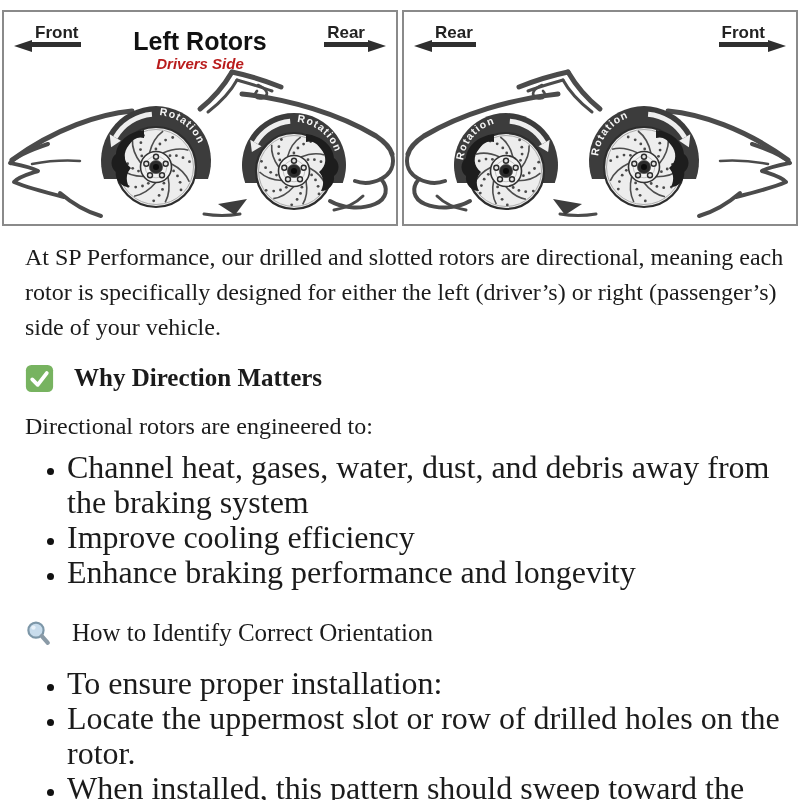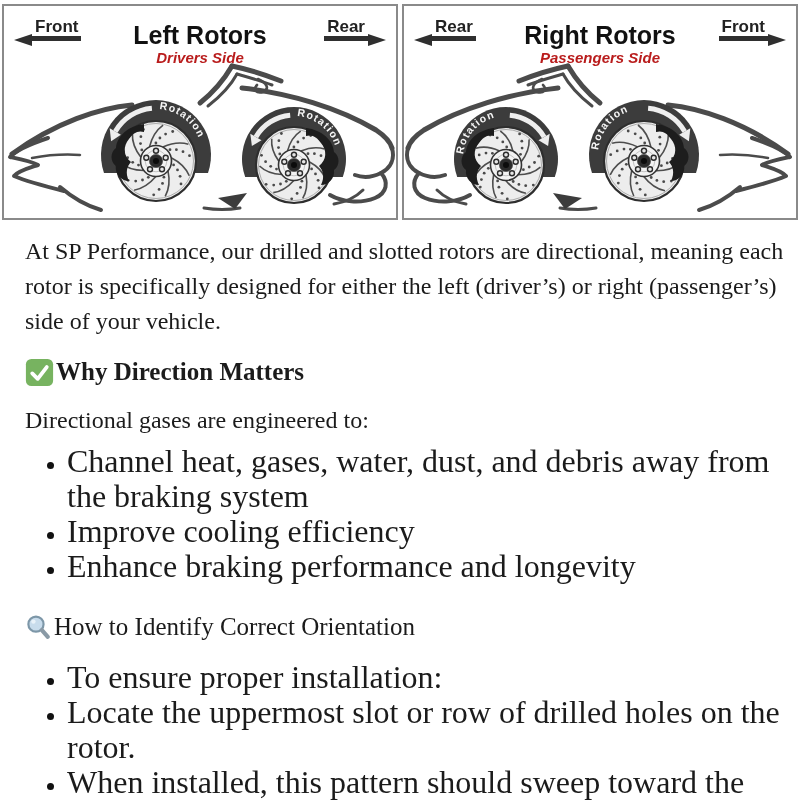--- a/index.html
+++ b/index.html
@@ -1,34 +1,34 @@
 <!DOCTYPE html>
 <html><head>
 <meta charset="utf-8">
 <style>
   html,body{margin:0;padding:0;background:#ffffff;}
   body{width:800px;height:800px;font-family:"Liberation Serif",serif;color:#1b1b1b;overflow:hidden;}
 
   
-  .diagram-row{display:flex;padding:4px 2px 0 2px;gap:4px;}
+  .diagram-row{display:flex;padding:10px 2px 0 2px;gap:4px;}
   .panel{flex:1;border:2px solid #8a8a8a;box-sizing:border-box;height:216px;background:#fff;position:relative;overflow:hidden;}
   .panel-header{position:relative;height:52px;display:flex;justify-content:space-between;padding:0 10px;}
   .titles{position:absolute;left:0;right:0;top:16px;text-align:center;pointer-events:none;}
   .panel-title{font-family:"Liberation Sans",sans-serif;font-weight:800;font-size:25px;line-height:27px;color:#111;}
   .panel-subtitle{font-family:"Liberation Sans",sans-serif;font-weight:700;font-style:italic;font-size:15px;line-height:17px;color:#b91c1c;}
   .dir-label{display:flex;align-items:flex-end;margin-top:11px;height:24px;}
   .dir-label .txt{font-family:"Liberation Sans",sans-serif;font-weight:800;font-size:17px;line-height:19px;color:#222;border-bottom:5px solid #2f2f2f;padding:0 3px;}
   .tri-l{width:0;height:0;border-top:6.5px solid transparent;border-bottom:6.5px solid transparent;border-right:18px solid #2f2f2f;margin-bottom:-4.5px;}
   .tri-r{width:0;height:0;border-top:6.5px solid transparent;border-bottom:6.5px solid transparent;border-left:18px solid #2f2f2f;margin-bottom:-4.5px;}
   .car-svg{display:block;width:100%;height:158px;}
 
   
   .article{padding:0 16px 0 25px;}
   .intro{font-size:24px;line-height:35px;margin:14px 0 0 0;}
-  .sec-heading{display:flex;align-items:center;gap:2px;font-size:25px;line-height:34px;margin:16px 0 0 0;}
+  .sec-heading{display:flex;align-items:center;gap:20px;font-size:25px;line-height:34px;margin:16px 0 0 0;}
   .sec-heading.bold{font-weight:bold;}
   .sec-heading .emoji{flex:0 0 auto;display:inline-flex;}
   .lead{font-size:24px;line-height:35px;margin:14px 0 0 0;}
   ul{margin:6px 0 0 0;padding-left:42px;}
   ul.second{margin-top:16px;}
   li{font-size:32px;line-height:35px;}
   li::marker{color:#111;font-size:22px;}
   .h2-wrap{margin-top:26px;}
 </style>
 </head>
@@ -181,24 +181,20 @@
         <path d="M 302.0 70.0 C 318.0 72.0 329.0 82.0 330.0 94.0 C 336.0 98.0 336.0 108.0 330.0 112.0 C 331.0 120.0 325.0 127.0 317.0 127.0 C 321.0 119.0 319.0 112.0 315.0 108.0 C 323.0 102.0 323.0 92.0 317.0 85.0 C 313.0 79.0 308.0 76.0 302.0 78.0 Z" fill="#1d1d1d"></path>
       </svg>
   </div>
 
   <div class="panel">
     <div class="panel-header">
       <div class="dir-label">
         <span class="tri-l"></span>
         <span class="txt">Rear</span>
       </div>
-      <div class="titles">
-        <div class="panel-title">Right Rotors</div>
-        <div class="panel-subtitle">Passengers Side</div>
-      </div>
       <div class="dir-label">
         <span class="txt">Front</span>
         <span class="tri-r"></span>
       </div>
     </div>
     <svg class="car-svg" id="carR" viewBox="0 0 392 158">
         <g transform="translate(392,0) scale(-1,1)" stroke="#4b4b4b" fill="none" stroke-linecap="round" stroke-linejoin="round">
           <path d="M 8 96 C 52 64 96 50 128 47" stroke-width="5"></path>
           <path d="M 44 80 C 26 86 12 92 6 99 C 16 101 27 103 34 107 C 25 110 14 113 10 118 C 24 124 44 129 60 133" stroke-width="4"></path>
           <path d="M 28 100 C 44 97 62 96 76 97" stroke-width="2.5"></path>
@@ -336,21 +332,21 @@
   <div class="sec-heading bold">
     <span class="emoji">
       <svg width="29" height="29" viewBox="0 0 32 32">
         <rect x="1" y="1" width="30" height="30" rx="6" fill="#77b360"></rect>
         <path d="M8 17 L14 23 L24 10" stroke="#ffffff" stroke-width="4.2" fill="none" stroke-linecap="round" stroke-linejoin="round"></path>
       </svg>
     </span>
     <span>Why Direction Matters</span>
   </div>
 
-  <p class="lead">Directional gases are engineered to:</p>
+  <p class="lead">Directional rotors are engineered to:</p>
 
   <ul>
     <li>Channel heat, gases, water, dust, and debris away from the braking system</li>
     <li>Improve cooling efficiency</li>
     <li>Enhance braking performance and longevity</li>
   </ul>
 
   <div class="h2-wrap">
   <div class="sec-heading">
     <span class="emoji">

